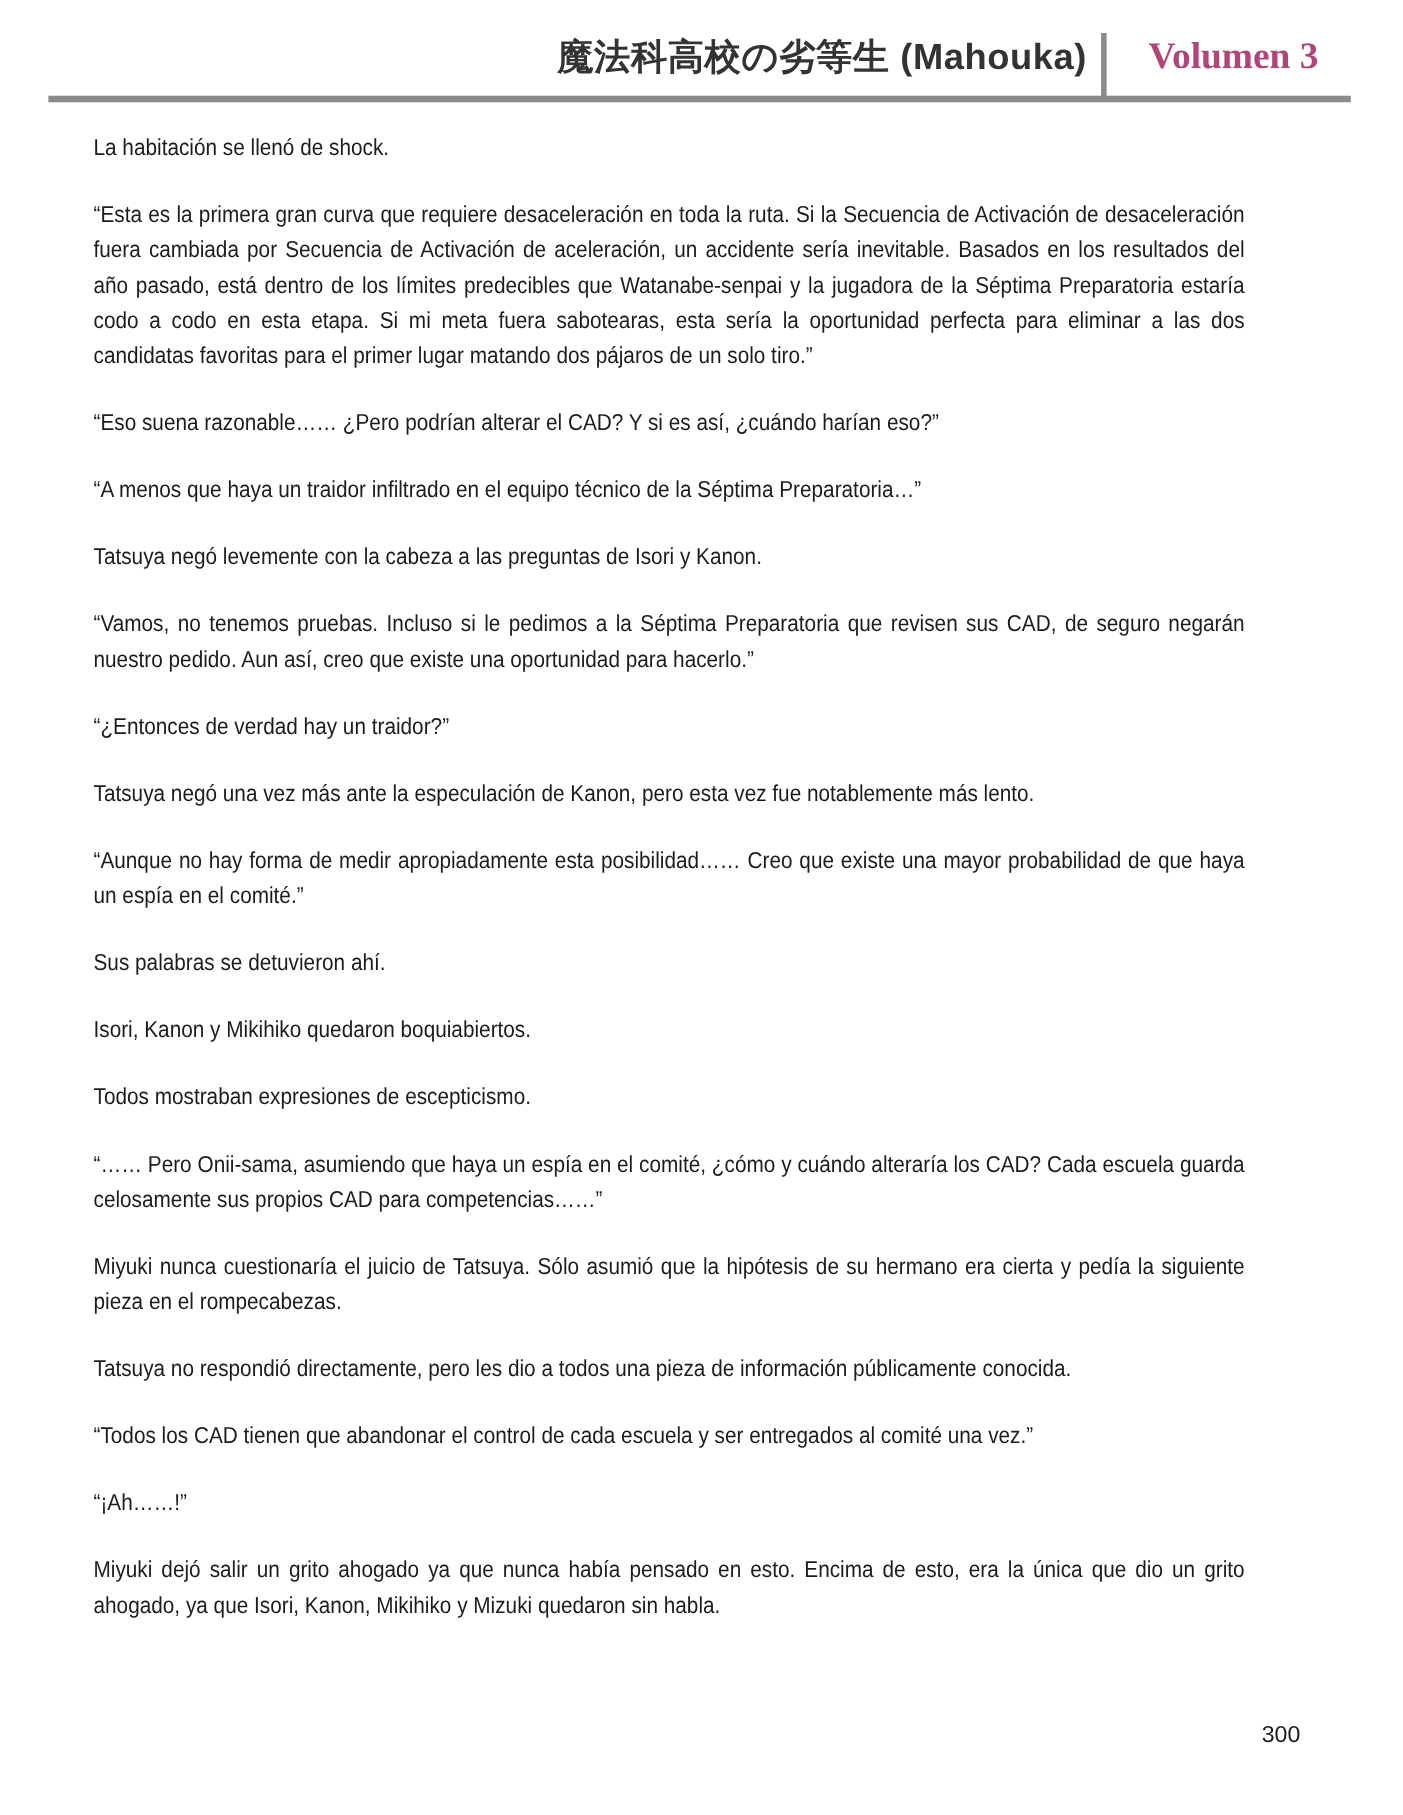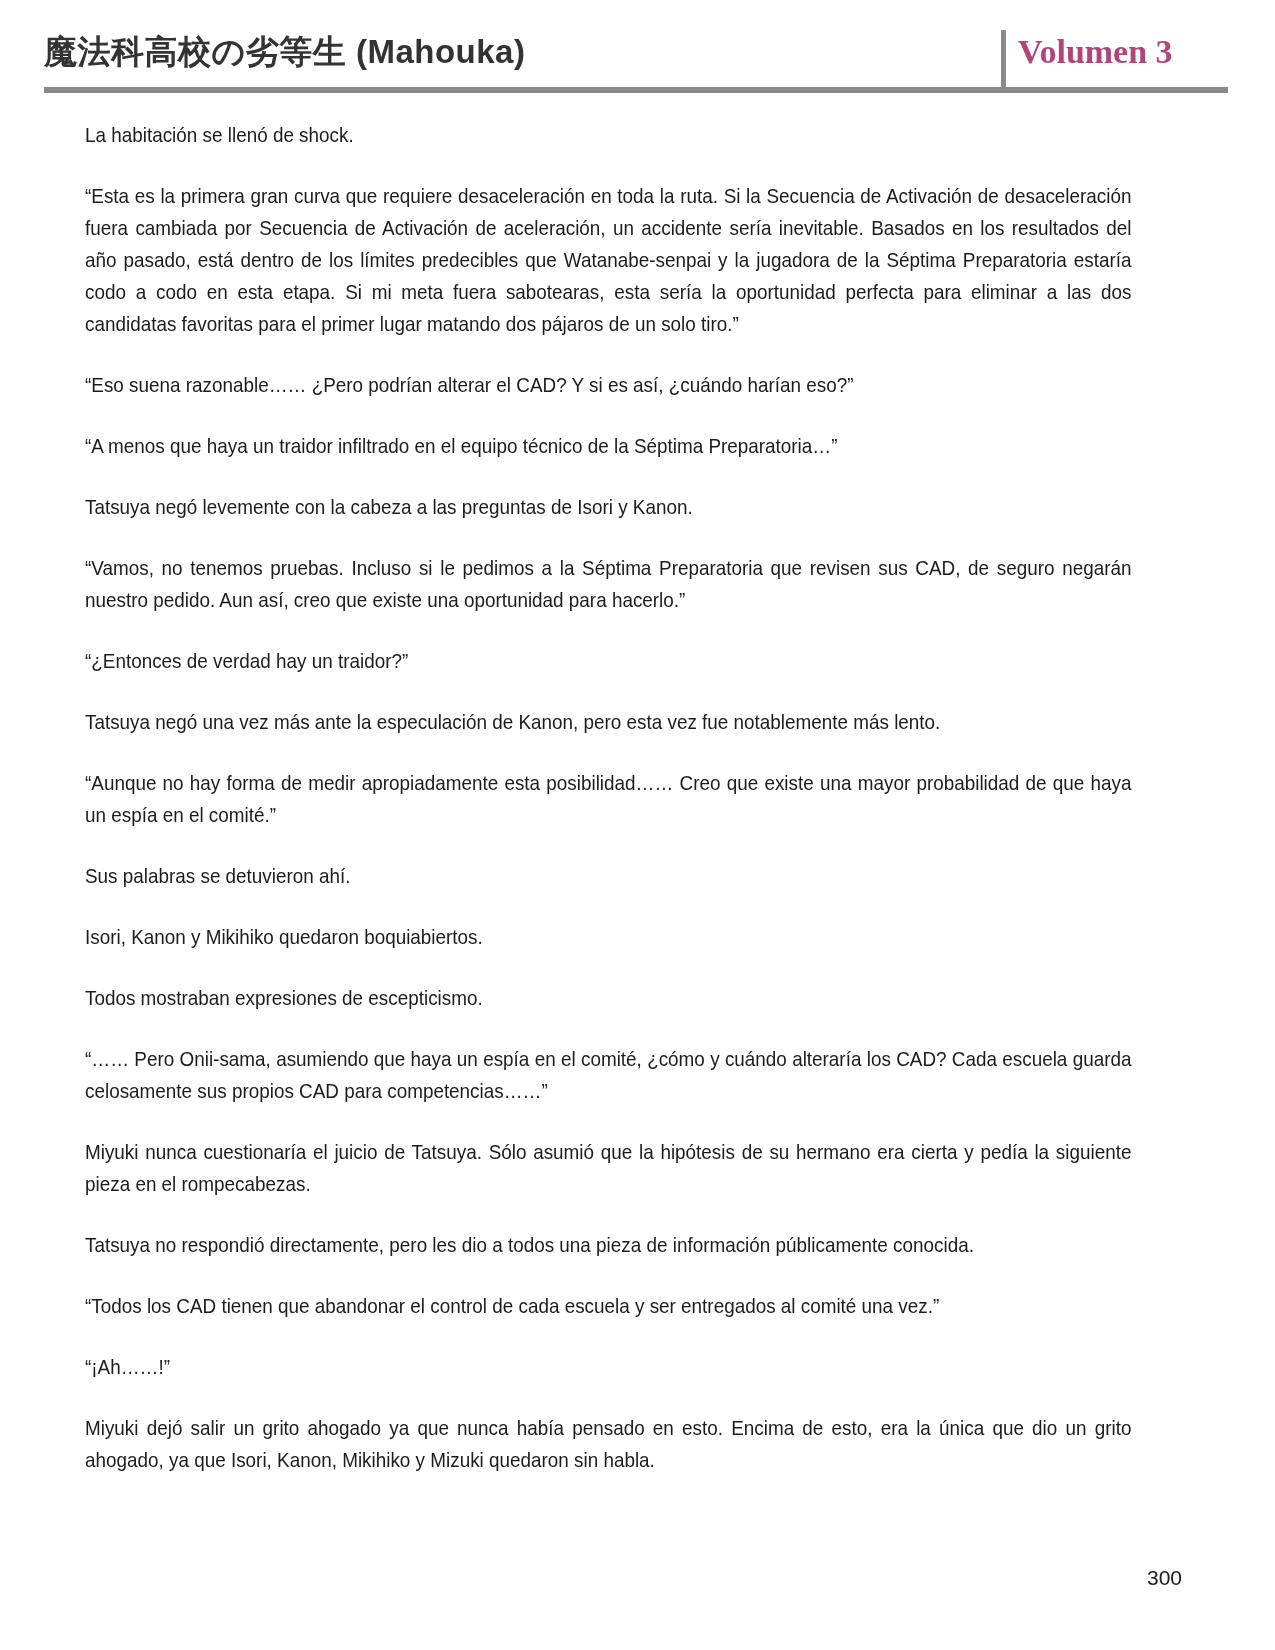--- a/index.html
+++ b/index.html
@@ -21,38 +21,38 @@
     position: absolute;
     left: 0; top: 0;
     width: 1275px;
     height: 95px;
   }
   .doc-title {
     position: absolute;
     left: 44px;
     top: 30px;
     width: 944px;
-    text-align: left;
+    text-align: right;
     font-size: 33px;
     font-weight: bold;
     color: #333333;
     letter-spacing: 0.5px;
     white-space: nowrap;
   }
   .header-vline {
     position: absolute;
     left: 1001px;
     top: 30px;
     width: 5px;
     height: 62px;
     background: #8a8a8a;
   }
   .volume-label {
     position: absolute;
-    left: 1018px;
+    left: 1044px;
     top: 33px;
     font-family: "Liberation Serif", serif;
     font-weight: bold;
     font-size: 34px;
     color: #b04678;
     white-space: nowrap;
   }
   .header-rule {
     position: absolute;
     left: 44px;

